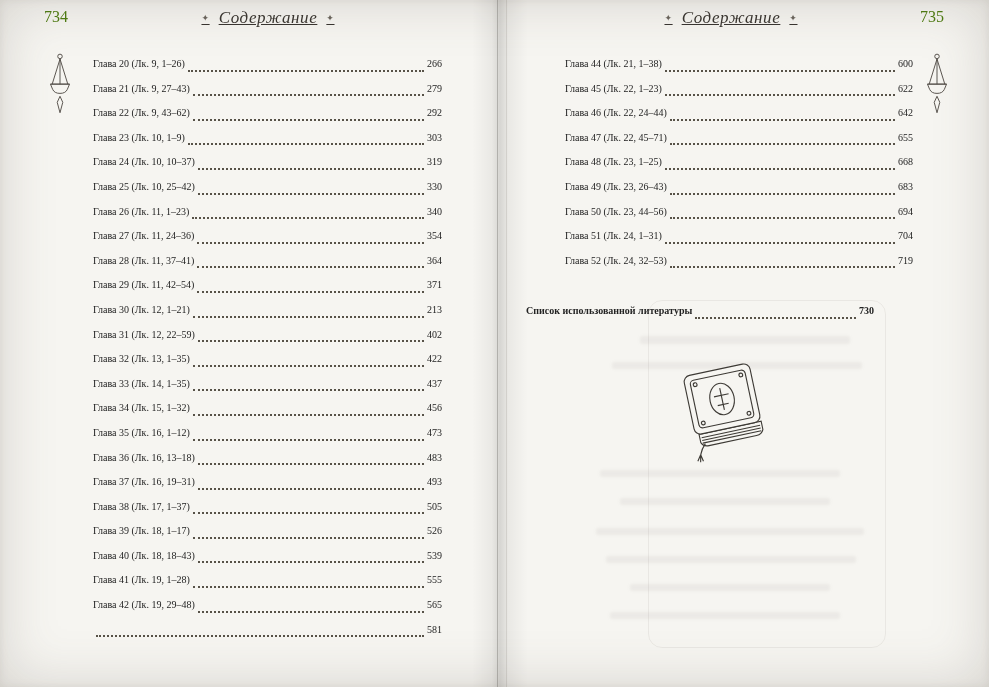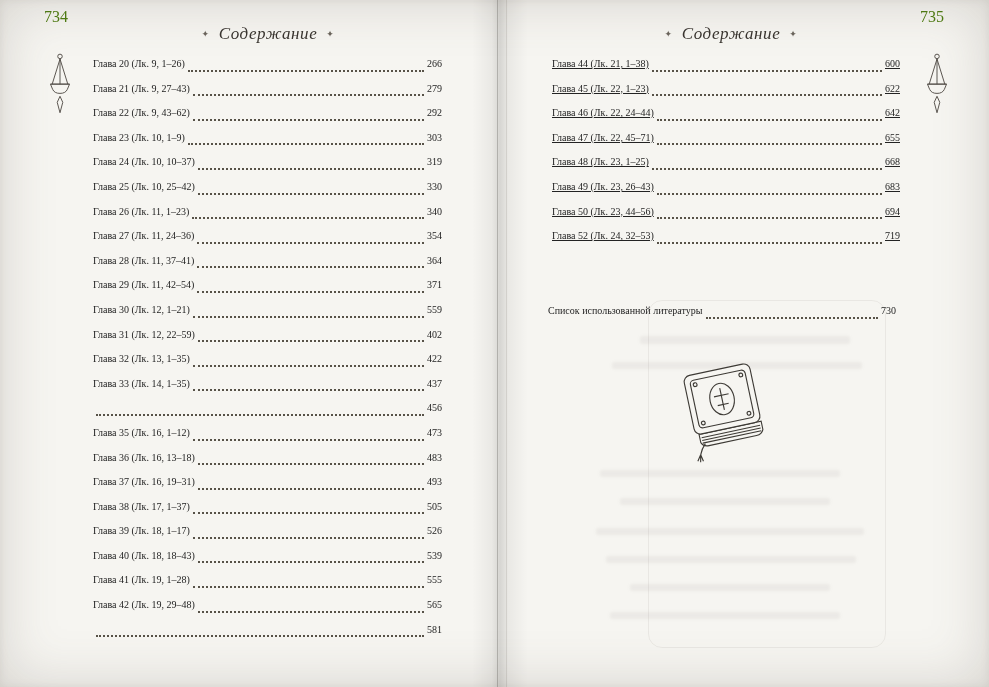--- a/index.html
+++ b/index.html
@@ -23,47 +23,47 @@
   }
   .gutter-line{position:absolute;top:0;width:1px;height:687px;z-index:6;pointer-events:none;}
   .gutter-line.a{left:497px;background:rgba(70,64,58,0.28);}
   .gutter-line.b{left:506px;background:rgba(70,64,58,0.12);}
 
   .page-number{position:absolute;top:8px;font-size:16px;color:#4d7c0f;z-index:10;}
   .page-number.left{left:44px;}
   .page-number.right{left:920px;}
 
   .toc-header{
-    position:absolute;top:24px;z-index:10;text-align:center;
-    font-style:italic;font-size:17px;letter-spacing:0.6px;color:#38342f;
+    position:absolute;top:8px;z-index:10;text-align:center;
+    font-style:italic;font-size:17px;letter-spacing:0.6px;color:#38342f;text-decoration:underline;
   }
   .toc-header.left{left:93px;width:350px;}
   .toc-header.right{left:557px;width:348px;}
   .orn{
     font-family:"DejaVu Sans",sans-serif;font-style:normal;
     font-size:9px;color:#6a645c;vertical-align:2px;margin:0 9px;
   }
 
   .lampada{position:absolute;width:26px;height:66px;z-index:10;}
   .lampada.left{left:47px;top:52px;}
   .lampada.right{left:924px;top:52px;}
   .lampada svg{width:100%;height:100%;stroke:#55504a;fill:none;stroke-width:1.1;}
 
   .toc{position:absolute;top:52px;z-index:10;}
   .toc.left{left:93px;width:349px;}
-  .toc.right{left:552px;width:348px;text-decoration:underline;}
+  .toc.right{left:565px;width:348px;}
   .toc-row{display:flex;height:24.6px;line-height:24.6px;font-size:10px;white-space:nowrap;}
   .toc-label{flex:none;}
   .toc-dots{
     flex:1;align-self:flex-end;margin:0 3px 5px 3px;
     border-bottom:2px dotted #575248;
   }
   .toc-page{flex:none;text-align:left;}
 
-  .biblio{position:absolute;left:548px;top:299px;width:348px;z-index:10;}
+  .biblio{position:absolute;left:526px;top:299px;width:348px;z-index:10;font-weight:bold;}
 
   
   .ghost-frame{
     position:absolute;left:648px;top:300px;width:236px;height:346px;z-index:2;
     border:1px solid rgba(110,100,90,0.09);border-radius:14px;pointer-events:none;
   }
   .ghost-line{
     position:absolute;background:rgba(110,104,96,0.08);
     filter:blur(1.4px);border-radius:3px;z-index:2;pointer-events:none;
   }
@@ -154,38 +154,39 @@
       <span class="toc-page">364</span>
     </div>
     <div class="toc-row">
       <span class="toc-label">Глава 29 (Лк. 11, 42–54)</span>
       <span class="toc-dots"></span>
       <span class="toc-page">371</span>
     </div>
     <div class="toc-row">
       <span class="toc-label">Глава 30 (Лк. 12, 1–21)</span>
       <span class="toc-dots"></span>
-      <span class="toc-page">559</span>
+      <span class="toc-page">213</span>
     </div>
     <div class="toc-row">
       <span class="toc-label">Глава 31 (Лк. 12, 22–59)</span>
       <span class="toc-dots"></span>
       <span class="toc-page">402</span>
     </div>
     <div class="toc-row">
       <span class="toc-label">Глава 32 (Лк. 13, 1–35)</span>
       <span class="toc-dots"></span>
       <span class="toc-page">422</span>
     </div>
     <div class="toc-row">
       <span class="toc-label">Глава 33 (Лк. 14, 1–35)</span>
       <span class="toc-dots"></span>
       <span class="toc-page">437</span>
     </div>
     <div class="toc-row">
+      <span class="toc-label">Глава 34 (Лк. 15, 1–32)</span>
       <span class="toc-dots"></span>
       <span class="toc-page">456</span>
     </div>
     <div class="toc-row">
       <span class="toc-label">Глава 35 (Лк. 16, 1–12)</span>
       <span class="toc-dots"></span>
       <span class="toc-page">473</span>
     </div>
     <div class="toc-row">
       <span class="toc-label">Глава 36 (Лк. 16, 13–18)</span>
@@ -276,20 +277,25 @@
       <span class="toc-label">Глава 49 (Лк. 23, 26–43)</span>
       <span class="toc-dots"></span>
       <span class="toc-page">683</span>
     </div>
     <div class="toc-row">
       <span class="toc-label">Глава 50 (Лк. 23, 44–56)</span>
       <span class="toc-dots"></span>
       <span class="toc-page">694</span>
     </div>
     <div class="toc-row">
+      <span class="toc-label">Глава 51 (Лк. 24, 1–31)</span>
+      <span class="toc-dots"></span>
+      <span class="toc-page">704</span>
+    </div>
+    <div class="toc-row">
       <span class="toc-label">Глава 52 (Лк. 24, 32–53)</span>
       <span class="toc-dots"></span>
       <span class="toc-page">719</span>
     </div>
   </div>
 
 <div class="biblio">
   <div class="toc-row">
     <span class="toc-label">Список использованной литературы</span>
     <span class="toc-dots"></span>

